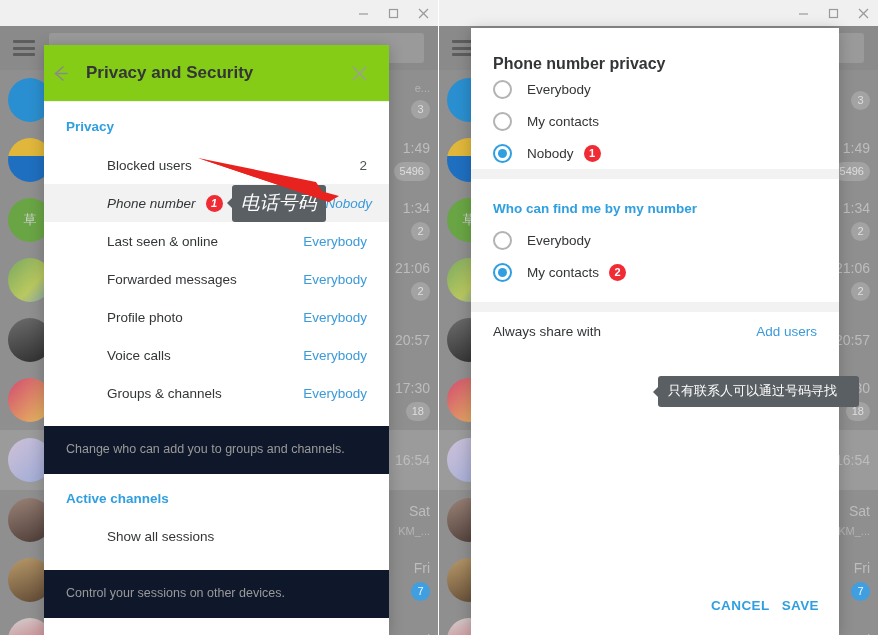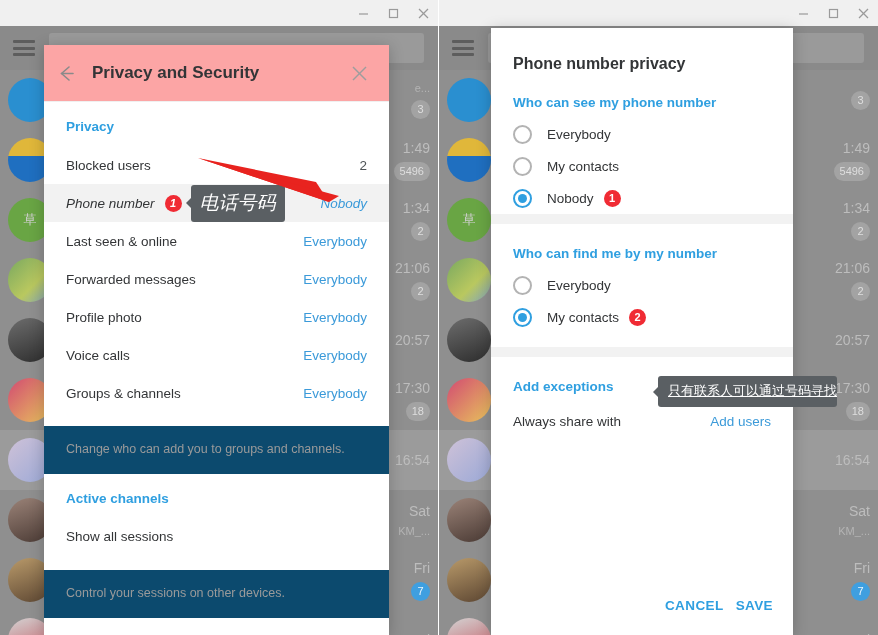--- a/index.html
+++ b/index.html
@@ -94,23 +94,23 @@
     overflow: hidden;
     z-index: 5;
   }
 
   
   .dlg-left {
     left: 44px; top: 45px; width: 345px; bottom: 0;
   }
   .dlg-head {
     height: 57px; display: flex; align-items: center;
-    padding: 0 16px 0 8px;
+    padding: 0 16px 0 2px;
     border-bottom: 1px solid #f0f0f0;
-    background: #fca5a5;
+    background: #84cc16;
   }
   .ico-btn {
     width: 28px; height: 28px; display:flex; align-items:center; justify-content:center;
     color: #8a8a8a; flex: 0 0 28px;
   }
   .dlg-title {
     flex: 1; margin-left: 12px;
     font-size: 17px; font-weight: bold; color: #333537;
   }
 
@@ -118,26 +118,26 @@
     font-size: 13.5px; color: #2f9fe0; font-weight: bold;
     padding: 17px 22px 12px 22px;
   }
   .row {
     height: 38px; display: flex; align-items: center;
     padding: 0 22px;
     font-size: 13.5px; color: #333537;
     position: relative;
   }
   .row.hl { background: #f2f2f2; font-style: italic; }
-  .row .lbl { white-space: nowrap; }
+  .row .lbl { white-space: nowrap; margin-left: 41px; }
   .row .val { margin-left: auto; color: #3b9ad9; font-size: 13.5px; }
   .row .val.plain { color: #4f5457; }
 
   .hint {
-    background: #0c4a6e;
+    background: #0f172a;
     color: #9a9a9a; font-size: 12.5px;
     padding: 15px 22px 16px 22px;
     line-height: 1.35;
   }
 
   .badge-red {
     display:inline-flex; align-items:center; justify-content:center;
     width: 17px; height: 17px; border-radius: 50%;
     background: #f02b34; color: #fff;
     font-size: 11px; font-weight: bold;
@@ -172,21 +172,21 @@
     user-select: none;
   }
   .wm1 { left: 196px; top: 218px; font-size: 96px; }
   .wm2 { left: 628px; top: 235px; font-size: 110px; }
 
   
   .arrow-svg { position: absolute; z-index: 6; pointer-events: none; }
 
   
   .dlg-right {
-    left: 52px; top: 28px; width: 302px; bottom: 0;
+    left: 32px; top: 28px; width: 368px; bottom: 0;
   }
   .r-title {
     font-size: 16px; font-weight: bold; color: #333537;
     padding: 27px 22px 0 22px;
   }
   .r-sec {
     font-size: 13.5px; color: #2f9fe0; font-weight: bold;
     padding: 22px 22px 8px 22px;
   }
   .r-opt {
@@ -219,22 +219,22 @@
     position: absolute; right: 20px; bottom: 22px;
     display: flex; gap: 12px; align-items: center;
   }
   .flat-btn {
     color: #2f9fe0; font-size: 13.5px; font-weight: bold;
     letter-spacing: .4px;
   }
   .tip-wide {
     position: absolute;
     background: #5a5f63; color: #fff; font-size: 13px;
-    padding: 6px 0 7px 10px; border-radius: 3px;
-    white-space: nowrap; z-index: 20; text-decoration: underline;
+    padding: 6px 22px 7px 10px; border-radius: 3px;
+    white-space: nowrap; z-index: 20;
   }
   .tip-wide::before {
     content: ""; position: absolute; left: -5px; top: 50%;
     margin-top: -5px;
     border: 5px solid transparent; border-right-color: #5a5f63;
     border-left: 0;
   }
 </style>
 </head>
 <body>
@@ -588,21 +588,20 @@
           <div class="chatright">
             <span class="ctime">Fri</span>
           </div>
         </div>
       </div>
     </div>
 
     <div class="dialog dlg-right">
       <div class="r-title">Phone number privacy</div>
 
-      <div class="r-sec">Who can see my phone number</div>
 
       <div class="r-opt">
         <span class="radio"></span>
         <span>Everybody</span>
       </div>
       <div class="r-opt">
         <span class="radio"></span>
         <span>My contacts</span>
       </div>
       <div class="r-opt">
@@ -622,21 +621,20 @@
       </div>
       <div class="r-opt">
         <span class="radio on"></span>
         <span>My contacts</span>
         <span class="badge-red">2</span>
       </div>
 
       <div style="height:14px;background:#fff"></div>
       <div class="divider"></div>
 
-      <div class="r-sec">Add exceptions</div>
 
       <div class="r-row">
         <span>Always share with</span>
         <span class="act">Add users</span>
       </div>
 
 
       <div class="r-foot">
         <span class="flat-btn">CANCEL</span>
         <span class="flat-btn">SAVE</span>

